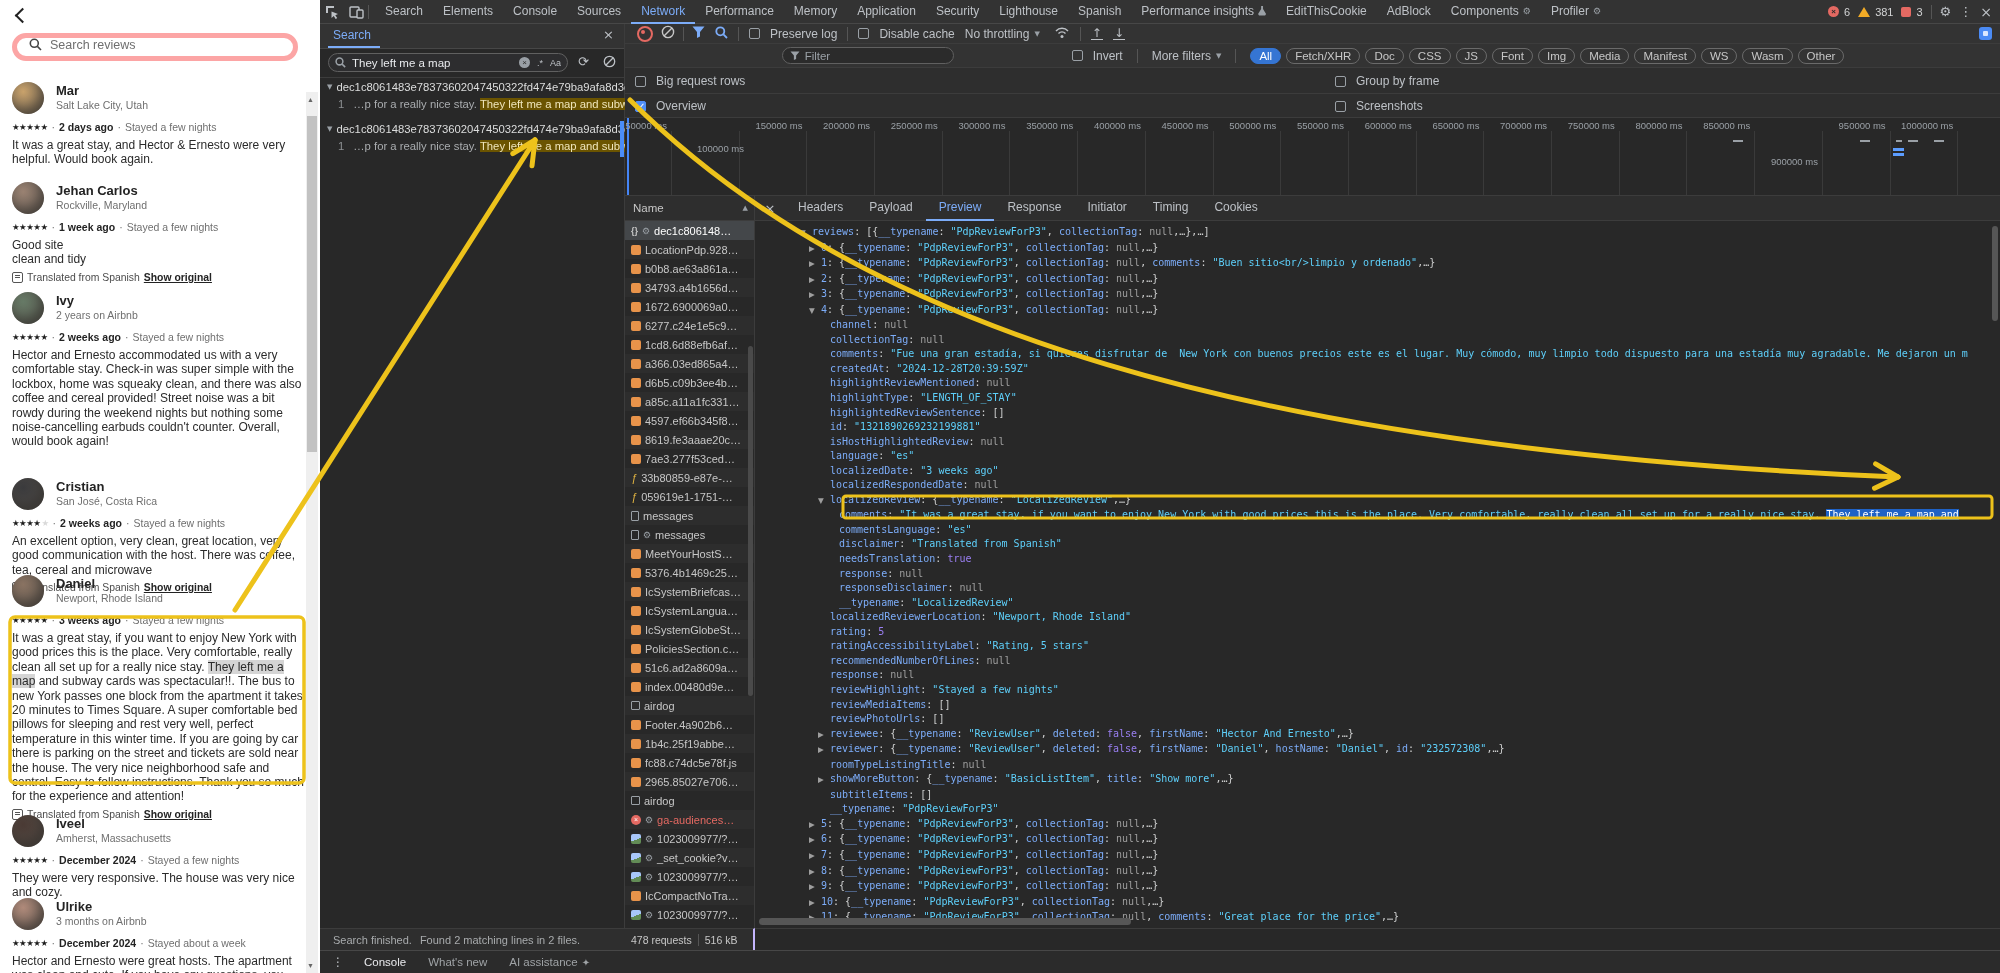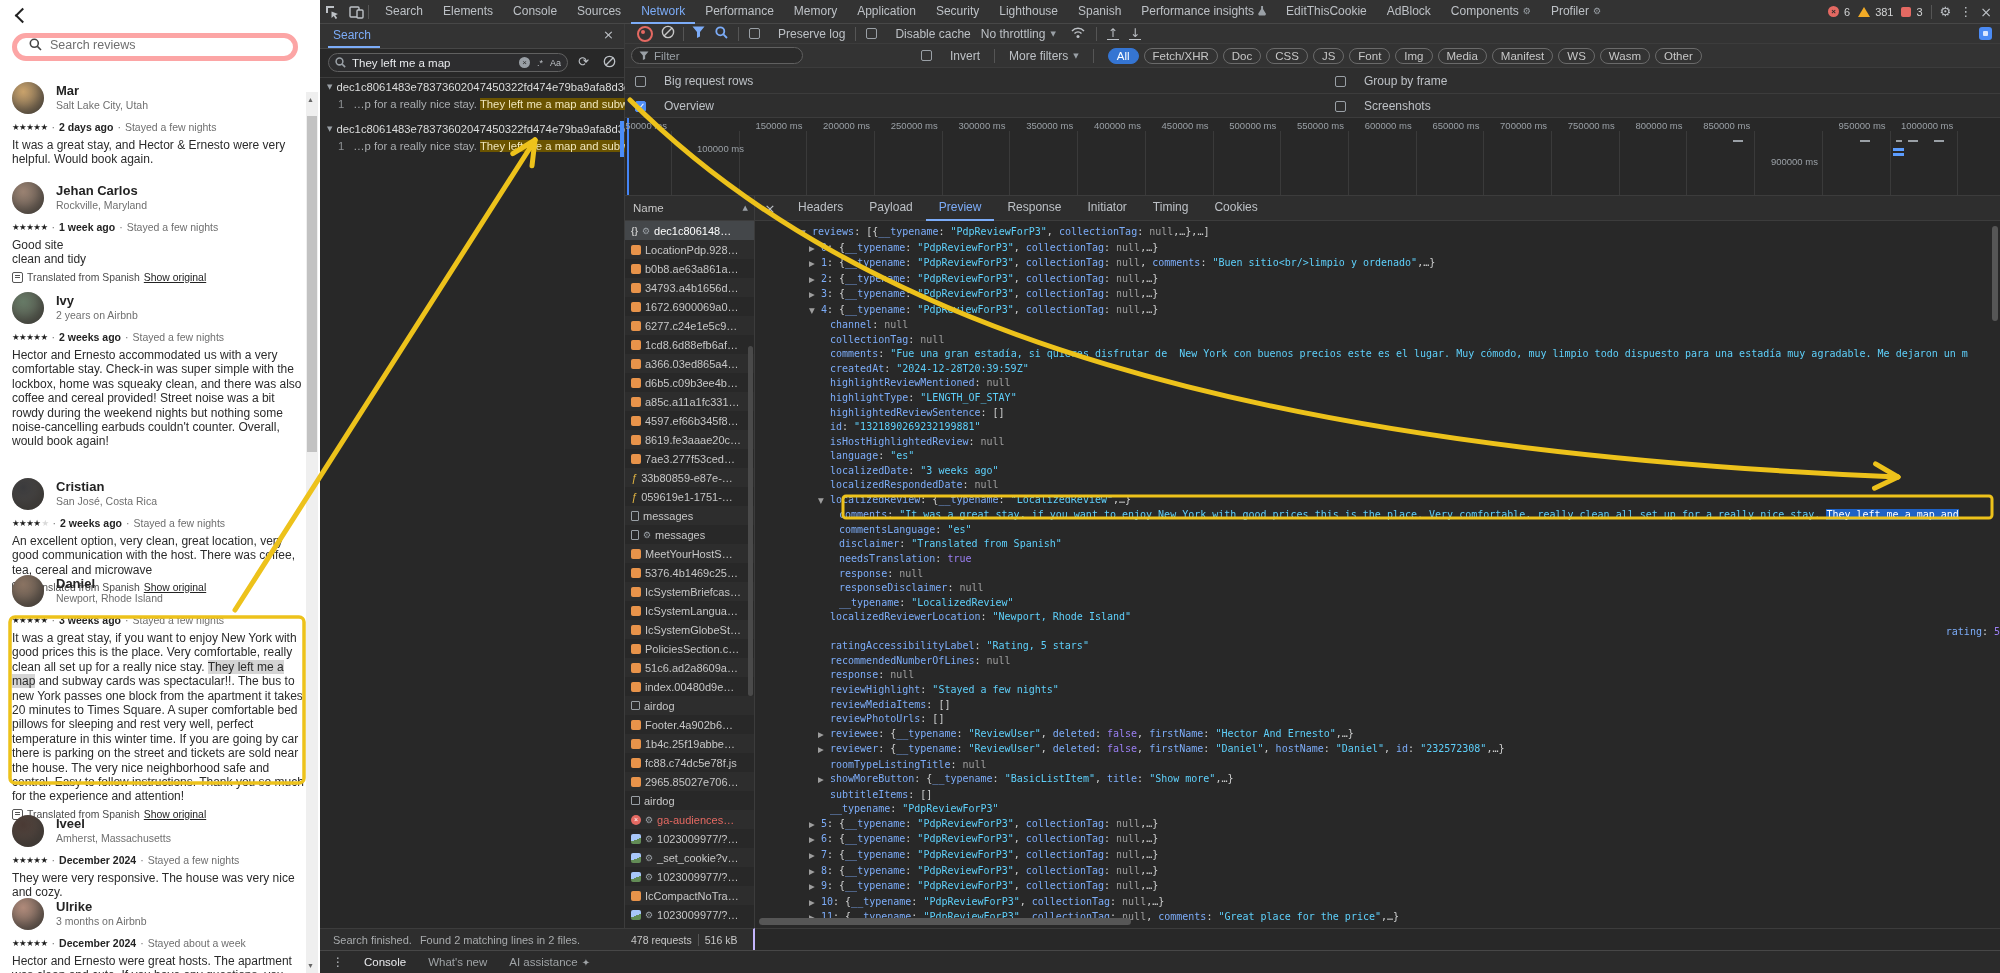--- a/index.html
+++ b/index.html
@@ -17,21 +17,21 @@
   .rhead{height:38px;position:relative;}
   .rmeta{font-size:10.5px;color:#6f6f6f;height:13px;display:flex;align-items:center;gap:4px;}
   .stars{font-size:8.5px;color:#1c1c1c;letter-spacing:-0.5px;}
   .stars.dim{color:#d9d9d9;margin-left:-3px;}
   .rdate{font-weight:bold;color:#232323;}
   .rbody{margin-top:5px;font-size:12px;line-height:14.4px;color:#2b2b2b;white-space:pre-line;}
   .rbody .hl{background:#d5d5d5;}
   .rtrans{margin-top:5px;font-size:10.4px;color:#4c4c4c;display:flex;align-items:center;gap:4px;}
   .tr-icon{width:9px;height:9px;border:1px solid #555;border-radius:2px;position:relative;flex:0 0 auto;}
   .tr-icon:after{content:"";position:absolute;left:2px;top:2px;width:5px;height:1px;background:#555;box-shadow:0 2px 0 #555;}
-  .show-orig{font-weight:normal;text-decoration:underline;color:#232323;cursor:pointer;}
+  .show-orig{font-weight:bold;text-decoration:underline;color:#232323;cursor:pointer;}
   .sb-track{position:absolute;right:2px;top:92px;width:12px;height:881px;background:#efefef;}
   .sb-thumb{position:absolute;right:3px;top:116px;width:10px;height:336px;background:#c2c2c2;}
   .sb-arr{position:absolute;right:4px;font-size:7px;color:#666;}
   
   .devtools{position:absolute;left:320px;top:0;width:1680px;height:973px;background:#282828;color:#bdc1c6;font-size:12px;}
   .dt-tabbar{position:absolute;left:0;top:0;width:1680px;height:24px;background:#333333;border-bottom:1px solid #474747;display:flex;align-items:center;box-sizing:border-box;}
   .tb-icon{width:24px;height:23px;display:flex;align-items:center;justify-content:center;cursor:pointer;flex:0 0 auto;}
   .dt-tabs{display:flex;height:24px;align-items:stretch;margin-left:6px;}
   .dt-tab{padding:0 10px;display:flex;align-items:center;gap:4px;font-size:12px;color:#bdc1c6;cursor:pointer;border-bottom:2px solid transparent;box-sizing:border-box;white-space:nowrap;}
   .dt-tab.active{color:#7cacf8;border-bottom-color:#7cacf8;}
@@ -63,23 +63,23 @@
   .sm{height:17px;display:flex;align-items:center;padding-left:18px;font-size:11.3px;white-space:nowrap;overflow:hidden;cursor:pointer;}
   .sm .ln{width:10px;margin-right:9px;color:#8b8e91;text-align:right;}
   .sm .pre{color:#a9acaf;white-space:pre;}
   .sm .mh{background:#6b5400;color:#efe5ba;white-space:pre;}
   .sm + .sg{margin-top:8px;}
   .sel-mark{position:absolute;left:300px;top:97px;width:4px;height:36px;background:#4b8df8;}
   .sp-foot{position:absolute;left:0;bottom:0;width:305px;height:22px;border-top:1px solid #3c3c3c;background:#2e2e2e;display:flex;align-items:center;gap:8px;padding-left:13px;box-sizing:border-box;font-size:11px;color:#a8abad;white-space:nowrap;overflow:hidden;}
   
   .net-pane{position:absolute;left:305px;top:24px;width:1375px;height:926px;background:#282828;}
   .nt1{position:absolute;left:0;top:0;width:1375px;height:20px;background:#333333;border-bottom:1px solid #3c3c3c;display:flex;align-items:center;box-sizing:border-box;}
-  .nt2{position:absolute;left:0;top:20px;width:1375px;height:24px;background:#333333;border-bottom:1px solid #3c3c3c;display:flex;align-items:center;box-sizing:border-box;}
+  .nt2{position:absolute;left:0;top:20px;width:1375px;height:24px;background:#333333;border-bottom:1px solid #3c3c3c;display:flex;align-items:center;box-sizing:border-box;justify-content:center;}
   .opt{position:absolute;left:0;width:1375px;height:26px;background:#2e2e2e;border-bottom:1px solid #3c3c3c;box-sizing:border-box;}
-  .cbrow{display:flex;align-items:center;gap:18px;font-size:12px;color:#bdc1c6;}
+  .cbrow{display:flex;align-items:center;gap:10px;font-size:12px;color:#bdc1c6;}
   .cb{width:11px;height:11px;border:1.5px solid #9aa0a6;border-radius:2px;box-sizing:border-box;flex:0 0 auto;cursor:pointer;}
   .cb.on{background:#4f8ef7;border-color:#4f8ef7;position:relative;}
   .cb.on:after{content:"";position:absolute;left:2px;top:0px;width:3px;height:6px;border-right:1.6px solid #fff;border-bottom:1.6px solid #fff;transform:rotate(40deg);}
   .record{width:12px;height:12px;border-radius:50%;border:2px solid #e46962;position:relative;margin:0 8px 0 12px;cursor:pointer;}
   .record:after{content:"";position:absolute;left:2px;top:2px;width:4px;height:4px;border-radius:50%;background:#e46962;}
   .pill{border:1px solid #6a6a6a;border-radius:8px;padding:1px 8px;font-size:11.5px;color:#c7c7c7;margin-right:5px;white-space:nowrap;cursor:pointer;}
   .pill.active{background:#3575d3;border-color:#3575d3;color:#fff;}
   .filterbox{width:172px;height:17px;background:#2b2b2b;border:1px solid #606060;border-radius:9px;display:flex;align-items:center;padding:0 7px;box-sizing:border-box;margin-left:6px;}
   .filterbox .ph{color:#9aa0a6;font-size:11.5px;margin-left:5px;}
   .overview{position:absolute;left:0;top:94px;width:1375px;height:78px;background:#282828;border-bottom:1px solid #3c3c3c;overflow:hidden;box-sizing:border-box;}
@@ -757,21 +757,21 @@
             <div class="jl" style="padding-left: 63px;"><span class="tw"></span><span class="jk">localizedRespondedDate</span><span class="jp">: </span><span class="ju">null</span></div>
             <div class="jl" style="padding-left: 63px;"><span class="tw">▼</span><span class="jk">localizedReview</span><span class="jp">: {</span><span class="jk">__typename</span><span class="jp">: </span><span class="js">"LocalizedReview"</span><span class="jp">,…}</span></div>
             <div class="jl" style="padding-left: 72px;"><span class="tw"></span><span class="jk">comments</span><span class="jp">: </span><span class="js">"It was a great stay, if you want to enjoy New York with good prices this is the place. Very comfortable, really clean all set up for a really nice stay. </span><span class="jsel">They left me a map and</span></div>
             <div class="jl" style="padding-left: 72px;"><span class="tw"></span><span class="jk">commentsLanguage</span><span class="jp">: </span><span class="js">"es"</span></div>
             <div class="jl" style="padding-left: 72px;"><span class="tw"></span><span class="jk">disclaimer</span><span class="jp">: </span><span class="js">"Translated from Spanish"</span></div>
             <div class="jl" style="padding-left: 72px;"><span class="tw"></span><span class="jk">needsTranslation</span><span class="jp">: </span><span class="jn">true</span></div>
             <div class="jl" style="padding-left: 72px;"><span class="tw"></span><span class="jk">response</span><span class="jp">: </span><span class="ju">null</span></div>
             <div class="jl" style="padding-left: 72px;"><span class="tw"></span><span class="jk">responseDisclaimer</span><span class="jp">: </span><span class="ju">null</span></div>
             <div class="jl" style="padding-left: 72px;"><span class="tw"></span><span class="jk">__typename</span><span class="jp">: </span><span class="js">"LocalizedReview"</span></div>
             <div class="jl" style="padding-left: 63px;"><span class="tw"></span><span class="jk">localizedReviewerLocation</span><span class="jp">: </span><span class="js">"Newport, Rhode Island"</span></div>
-            <div class="jl" style="padding-left: 63px; text-align: right;"><span class="tw"></span><span class="jk">rating</span><span class="jp">: </span><span class="jn">5</span></div>
+            <div class="jl" style="padding-left: 63px;"><span class="tw"></span><span class="jk">rating</span><span class="jp">: </span><span class="jn">5</span></div>
             <div class="jl" style="padding-left: 63px;"><span class="tw"></span><span class="jk">ratingAccessibilityLabel</span><span class="jp">: </span><span class="js">"Rating, 5 stars"</span></div>
             <div class="jl" style="padding-left: 63px;"><span class="tw"></span><span class="jk">recommendedNumberOfLines</span><span class="jp">: </span><span class="ju">null</span></div>
             <div class="jl" style="padding-left: 63px;"><span class="tw"></span><span class="jk">response</span><span class="jp">: </span><span class="ju">null</span></div>
             <div class="jl" style="padding-left: 63px;"><span class="tw"></span><span class="jk">reviewHighlight</span><span class="jp">: </span><span class="js">"Stayed a few nights"</span></div>
             <div class="jl" style="padding-left: 63px;"><span class="tw"></span><span class="jk">reviewMediaItems</span><span class="jp">: </span><span class="jp">[]</span></div>
             <div class="jl" style="padding-left: 63px;"><span class="tw"></span><span class="jk">reviewPhotoUrls</span><span class="jp">: </span><span class="jp">[]</span></div>
             <div class="jl" style="padding-left: 63px;"><span class="tw">▶</span><span class="jk">reviewee</span><span class="jp">: {</span><span class="jk">__typename</span><span class="jp">: </span><span class="js">"ReviewUser"</span><span class="jp">, </span><span class="jk">deleted</span><span class="jp">: </span><span class="jn">false</span><span class="jp">, </span><span class="jk">firstName</span><span class="jp">: </span><span class="js">"Hector And Ernesto"</span><span class="jp">,…}</span></div>
             <div class="jl" style="padding-left: 63px;"><span class="tw">▶</span><span class="jk">reviewer</span><span class="jp">: {</span><span class="jk">__typename</span><span class="jp">: </span><span class="js">"ReviewUser"</span><span class="jp">, </span><span class="jk">deleted</span><span class="jp">: </span><span class="jn">false</span><span class="jp">, </span><span class="jk">firstName</span><span class="jp">: </span><span class="js">"Daniel"</span><span class="jp">, </span><span class="jk">hostName</span><span class="jp">: </span><span class="js">"Daniel"</span><span class="jp">, </span><span class="jk">id</span><span class="jp">: </span><span class="js">"232572308"</span><span class="jp">,…}</span></div>
             <div class="jl" style="padding-left: 63px;"><span class="tw"></span><span class="jk">roomTypeListingTitle</span><span class="jp">: </span><span class="ju">null</span></div>
             <div class="jl" style="padding-left: 63px;"><span class="tw">▶</span><span class="jk">showMoreButton</span><span class="jp">: {</span><span class="jk">__typename</span><span class="jp">: </span><span class="js">"BasicListItem"</span><span class="jp">, </span><span class="jk">title</span><span class="jp">: </span><span class="js">"Show more"</span><span class="jp">,…}</span></div>

